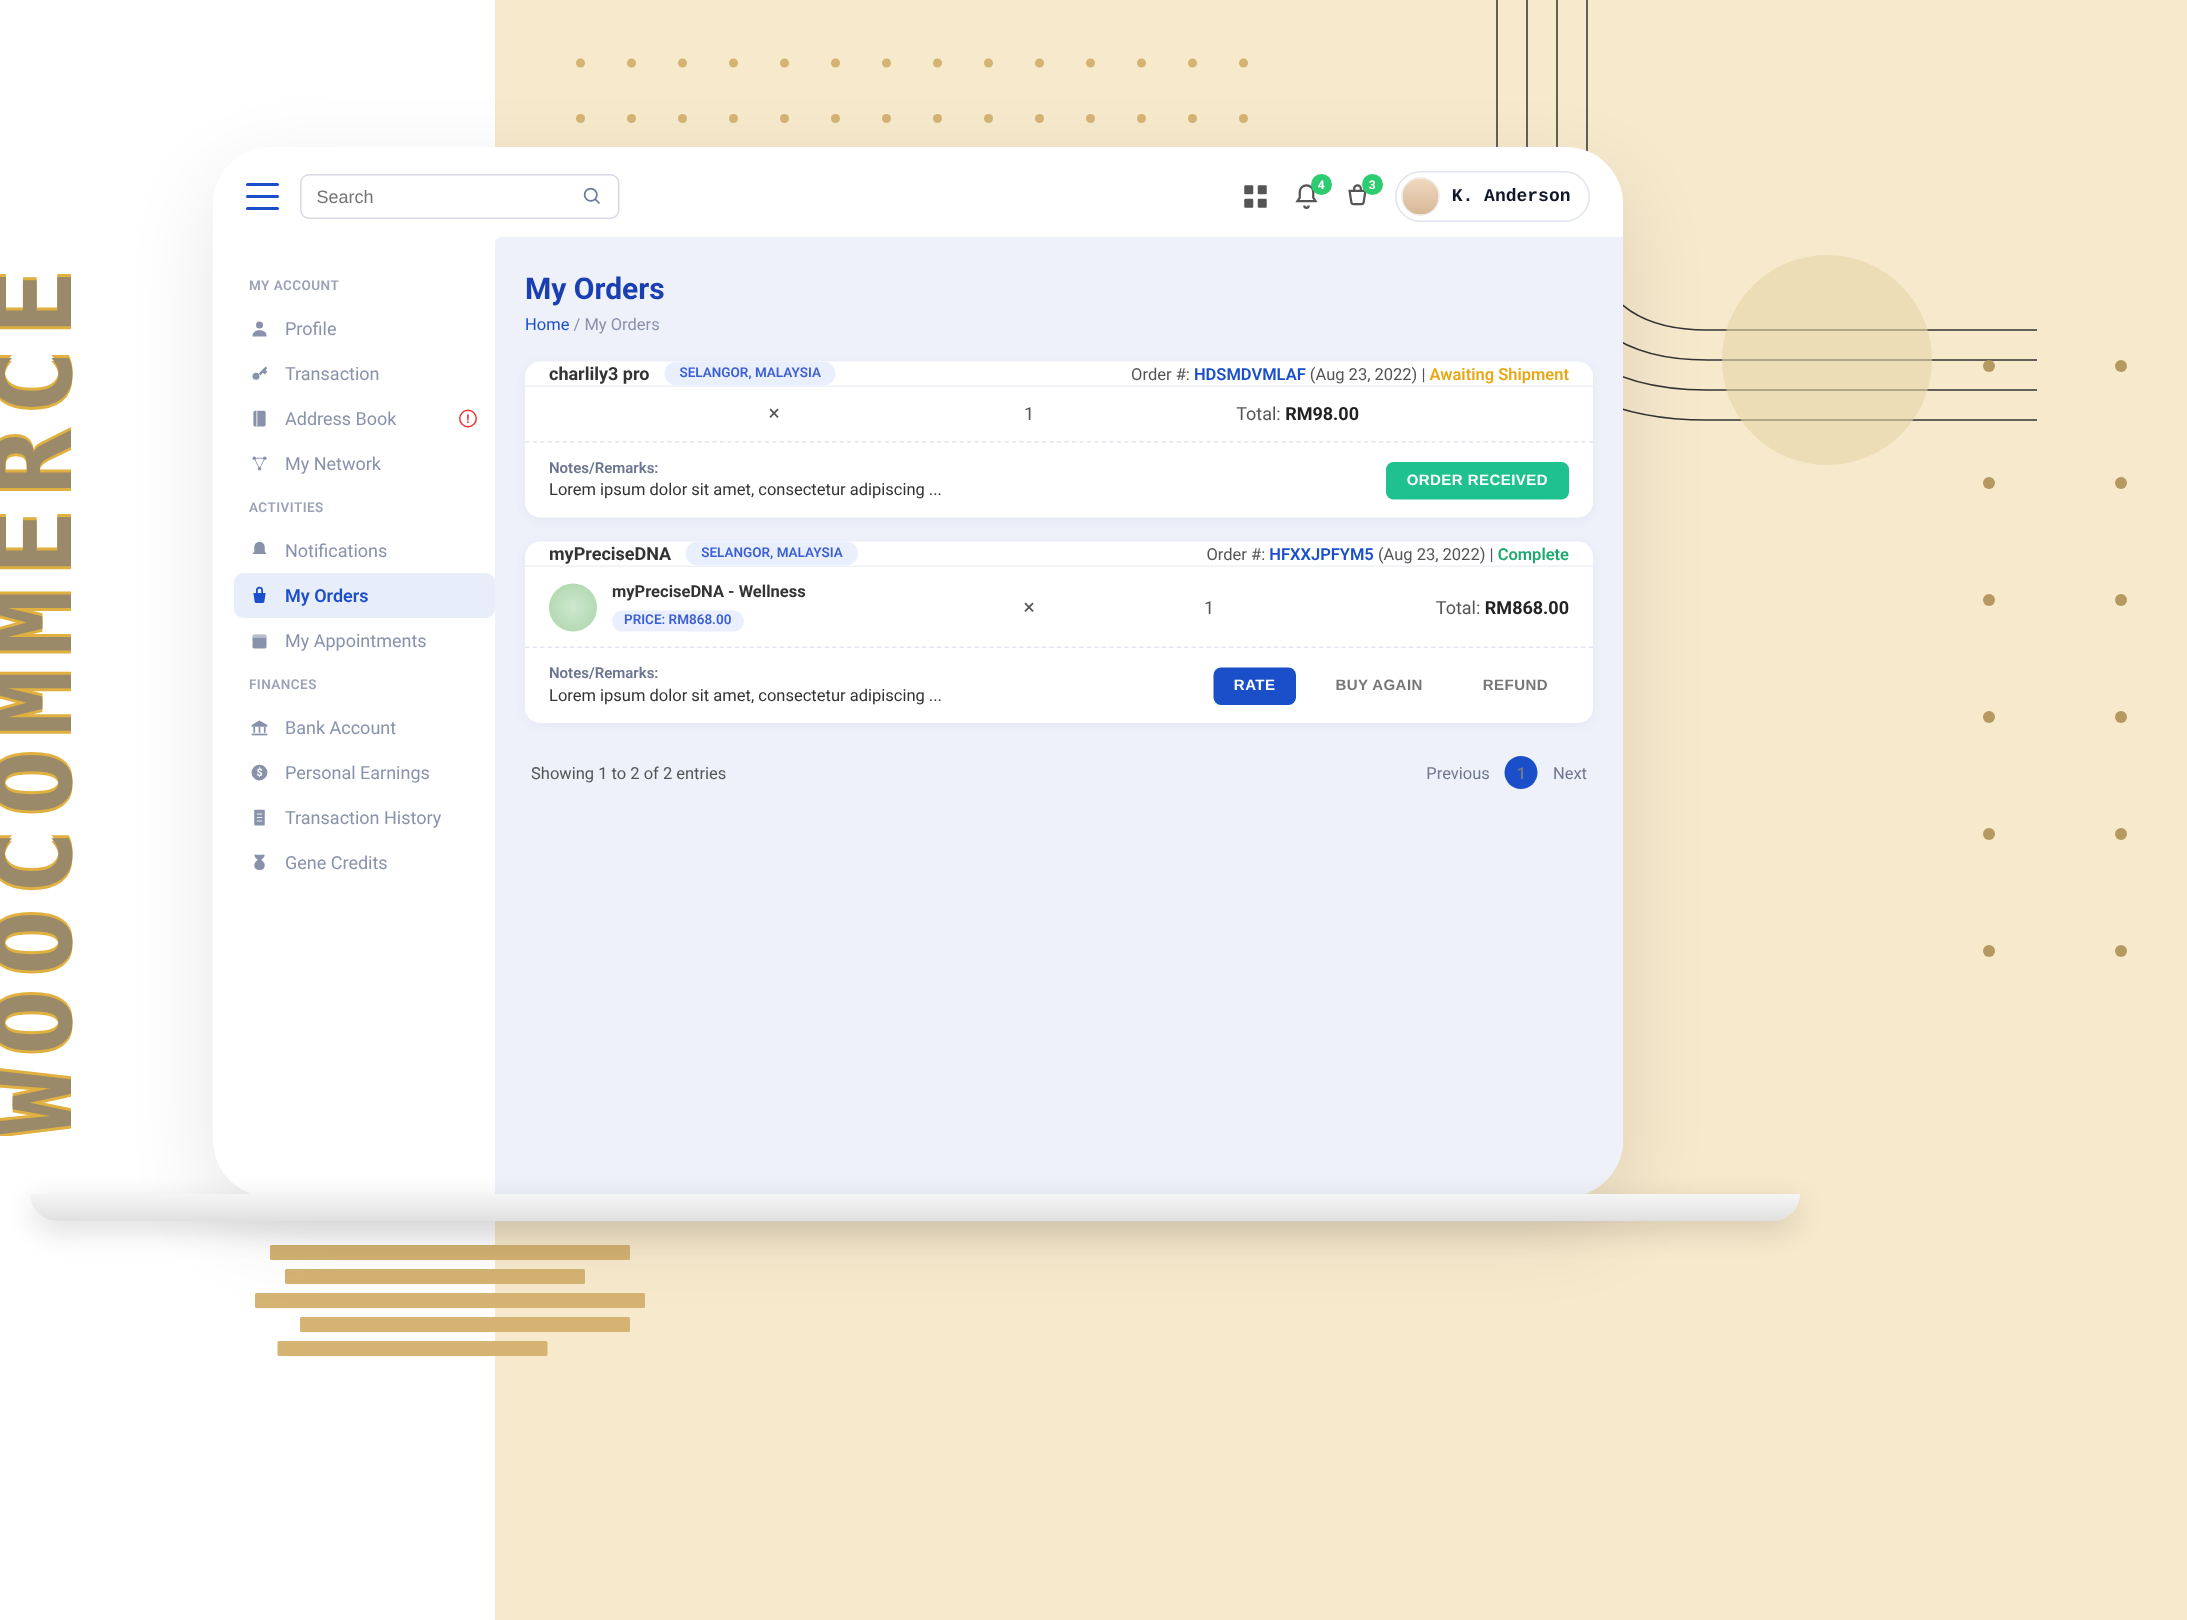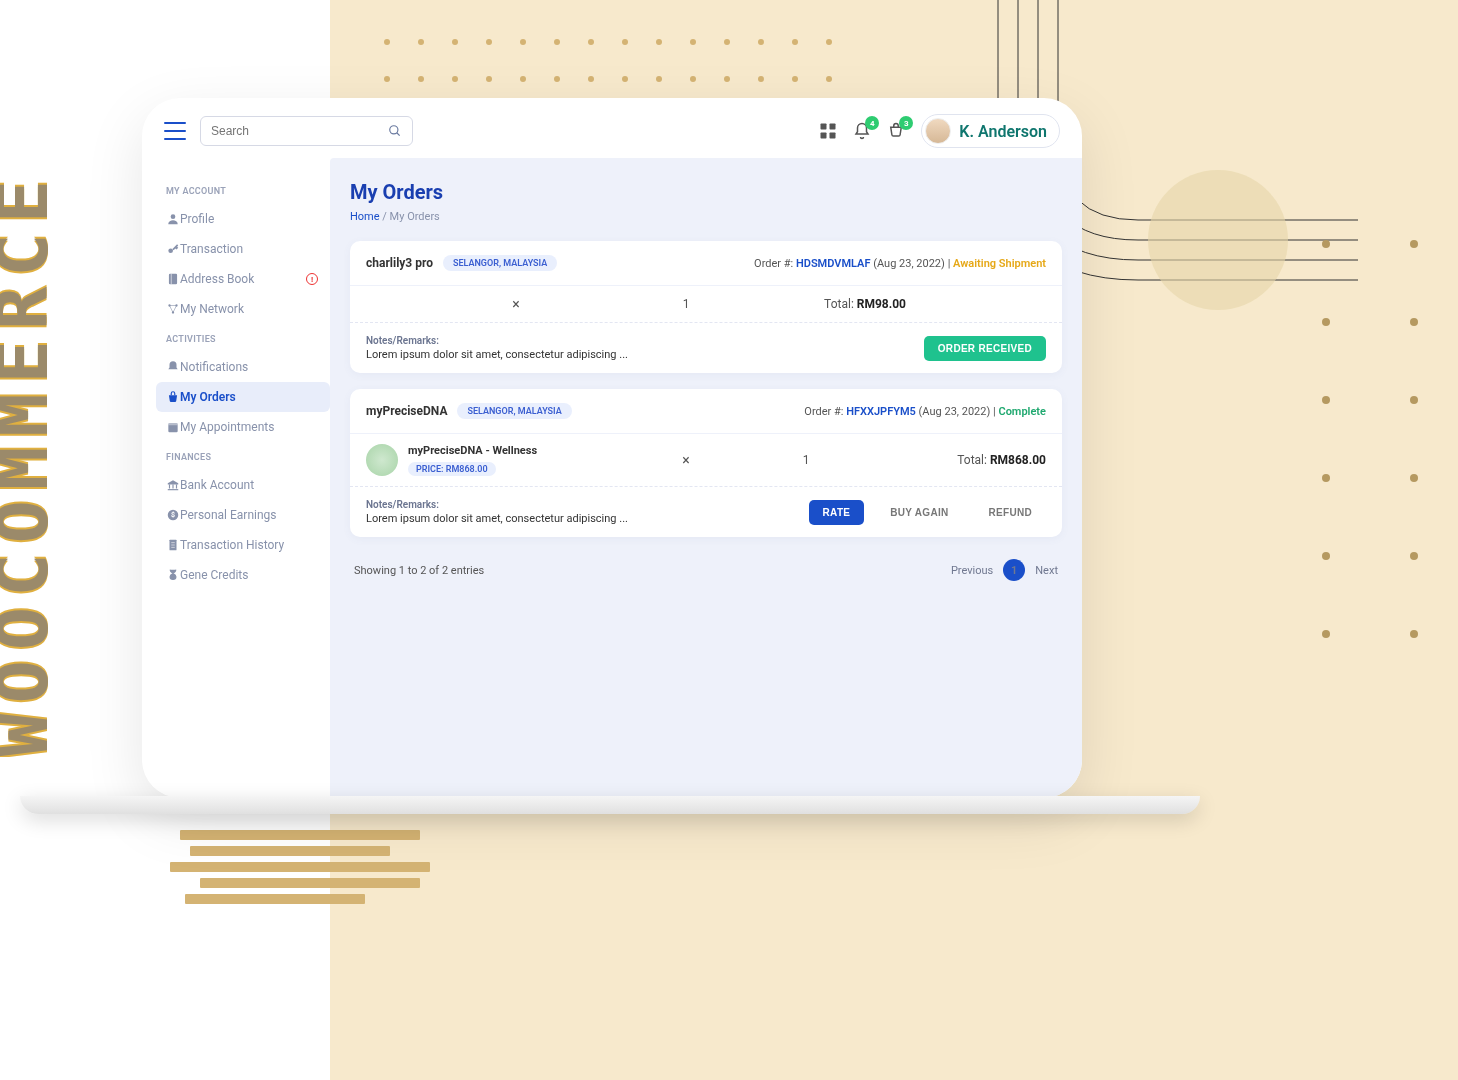--- a/index.html
+++ b/index.html
@@ -134,40 +134,40 @@
   border: 1px solid #e0e4ef;
   border-radius: 20px;
   padding: 3px 12px 3px 3px;
   cursor: pointer;
 }
 .avatar {
   width: 26px; height: 26px; border-radius: 50%;
   background: linear-gradient(#f0d9c0, #d6b896);
   border: 1px solid #eee;
 }
-.username { font-size: 16px; color: #0f766e; font-weight: 600; }
+.username { font-size: 12px; color: #0f172a; font-weight: 600; font-family: Liberation Mono, monospace; }
 
 .app-body {
   display: flex;
   height: calc(100% - 60px);
 }
 .sidebar {
   width: 188px;
   padding: 18px 0 0 24px;
   font-size: 12px;
 }
 .sidebar-section-title {
   font-size: 9px;
   color: #9aa2b8;
   letter-spacing: 0.3px;
   margin: 10px 0 8px;
   font-weight: 600;
 }
 .sidebar-item {
-  display: flex; align-items: center; 
+  display: flex; align-items: center; gap: 10px;
   padding: 8px 10px 8px 0;
   color: #8892ab;
   cursor: pointer;
   border-radius: 6px;
   position: relative;
 }
 .sidebar-item.active {
   background: #e8edfa;
   color: #1a4fc9;
   font-weight: 600;
@@ -211,21 +211,21 @@
 }
 
 .order-card {
   background: #fff;
   border-radius: 10px;
   margin-bottom: 16px;
   box-shadow: 0 2px 8px rgba(80,100,160,0.06);
   overflow: hidden;
 }
 .order-head {
-  display: flex; align-items: center; padding: 14px 16px;
+  display: flex; align-items: center; padding: 0 16px;
   font-size: 11px;
   border-bottom:1px solid #eef1fa;
 }
 .merchant { font-weight: 700; font-size:12px; color:#333; margin-right: 10px; }
 .chip {
   background: #e9effd; color: #3b5fd1;
   padding: 3px 10px; border-radius: 12px; font-size: 9px; font-weight:600;
 }
 .order-meta { margin-left: auto; color:#555; }
 .order-id { color:#1a4fc9; font-weight:600; }

